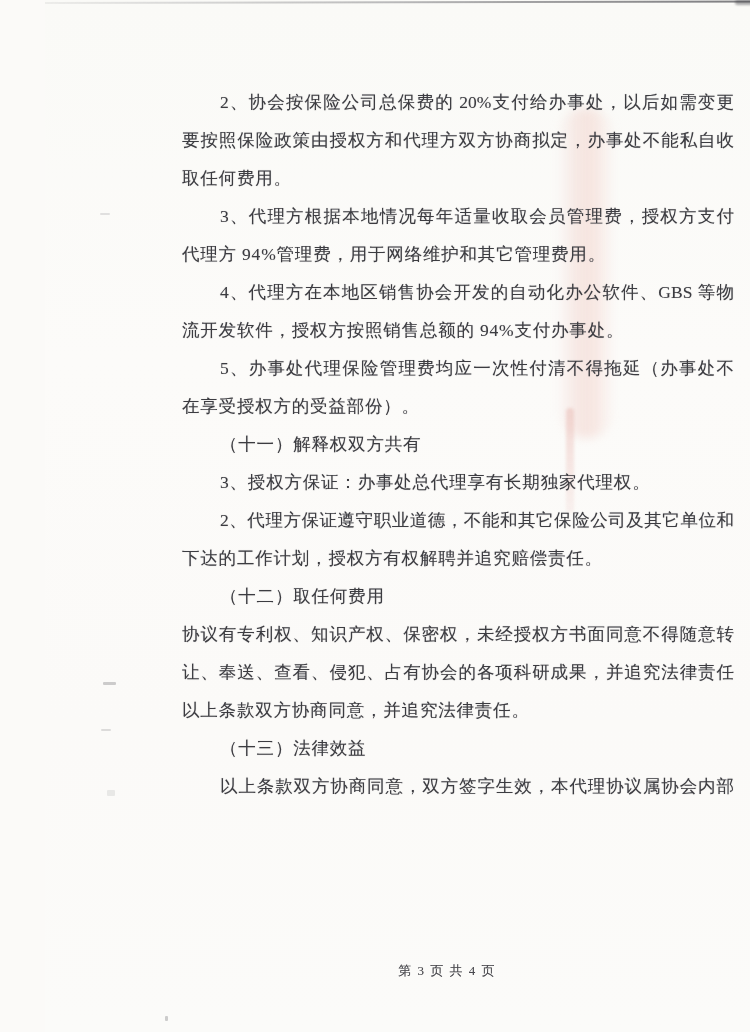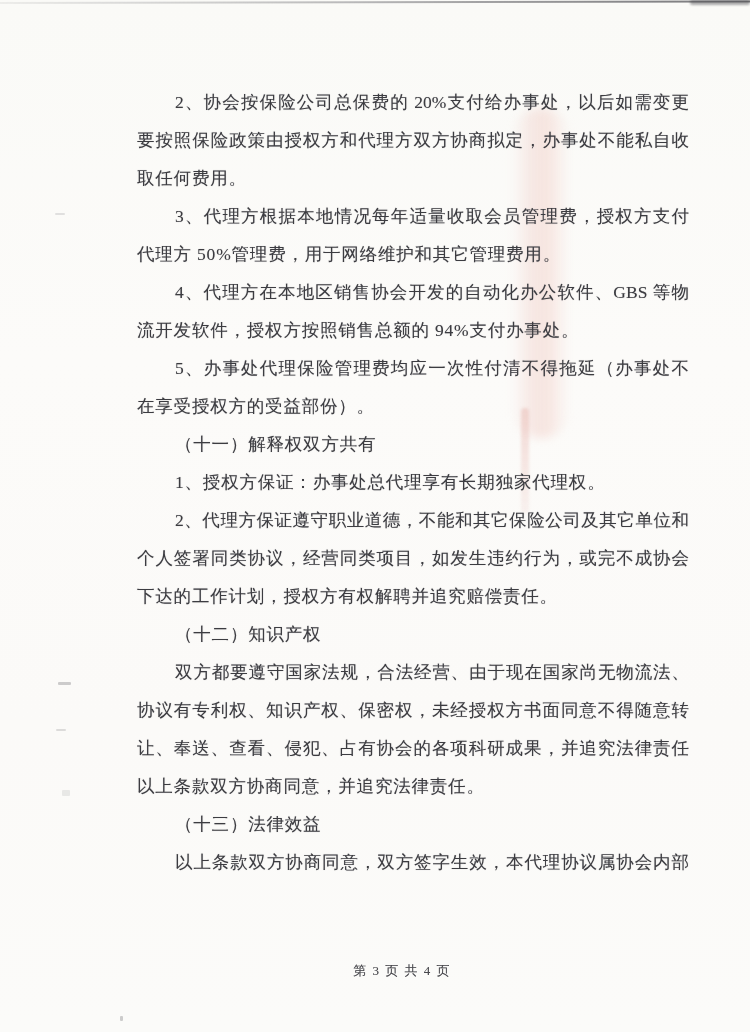--- a/index.html
+++ b/index.html
@@ -4,20 +4,21 @@
 <style>
   html,body{margin:0;padding:0;}
   body{
     width:750px;height:1032px;overflow:hidden;position:relative;
     background:#fbfaf8;
     font-family:"Liberation Serif","DejaVu Serif",serif;
   }
   .page{
     position:absolute;inset:0;
     background:linear-gradient(180deg,#fafaf7 0%,#fcfbf9 35%,#fbfaf8 70%,#fbfbf9 100%);
+    margin-left:45px;
   }
   
   .top-edge-line{
     position:absolute;top:2px;left:0;width:750px;height:2px;
     background:linear-gradient(to right,rgba(135,135,140,0.12),rgba(110,110,115,0.45) 45%,rgba(85,85,90,0.7) 85%,rgba(75,75,80,0.75));
     transform:rotate(-0.12deg);transform-origin:left center;
     filter:blur(0.4px);
   }
   .top-right-blob{
     position:absolute;top:0;left:690px;width:60px;height:5px;
@@ -69,32 +70,30 @@
   <div class="edge-mark mark-b"></div>
   <div class="edge-mark mark-c"></div>
   <div class="edge-mark mark-d"></div>
   <div class="edge-mark mark-e"></div>
 
   <div class="textblock">
     <div class="line ind fill">2、协会按保险公司总保费的 20%支付给办事处，以后如需变更</div>
     <div class="line fill">要按照保险政策由授权方和代理方双方协商拟定，办事处不能私自收</div>
     <div class="line">取任何费用。</div>
     <div class="line ind fill">3、代理方根据本地情况每年适量收取会员管理费，授权方支付</div>
-    <div class="line">代理方 50%管理费，用于网络维护和其它管理费用。</div>
+    <div class="line">代理方 94%管理费，用于网络维护和其它管理费用。</div>
     <div class="line ind fill">4、代理方在本地区销售协会开发的自动化办公软件、GBS 等物</div>
     <div class="line">流开发软件，授权方按照销售总额的 94%支付办事处。</div>
     <div class="line ind fill">5、办事处代理保险管理费均应一次性付清不得拖延（办事处不</div>
     <div class="line">在享受授权方的受益部份）。</div>
     <div class="line ind">（十一）解释权双方共有</div>
-    <div class="line ind">1、授权方保证：办事处总代理享有长期独家代理权。</div>
+    <div class="line ind">3、授权方保证：办事处总代理享有长期独家代理权。</div>
     <div class="line ind fill">2、代理方保证遵守职业道德，不能和其它保险公司及其它单位和</div>
-    <div class="line fill">个人签署同类协议，经营同类项目，如发生违约行为，或完不成协会</div>
     <div class="line">下达的工作计划，授权方有权解聘并追究赔偿责任。</div>
-    <div class="line ind">（十二）知识产权</div>
-    <div class="line ind fill">双方都要遵守国家法规，合法经营、由于现在国家尚无物流法、</div>
+    <div class="line ind">（十二）取任何费用</div>
     <div class="line fill">协议有专利权、知识产权、保密权，未经授权方书面同意不得随意转</div>
     <div class="line fill">让、奉送、查看、侵犯、占有协会的各项科研成果，并追究法律责任</div>
     <div class="line">以上条款双方协商同意，并追究法律责任。</div>
     <div class="line ind">（十三）法律效益</div>
     <div class="line ind fill">以上条款双方协商同意，双方签字生效，本代理协议属协会内部</div>
   </div>
 
   <div class="footer">第 3 页 共 4 页</div>
 
 </div>

